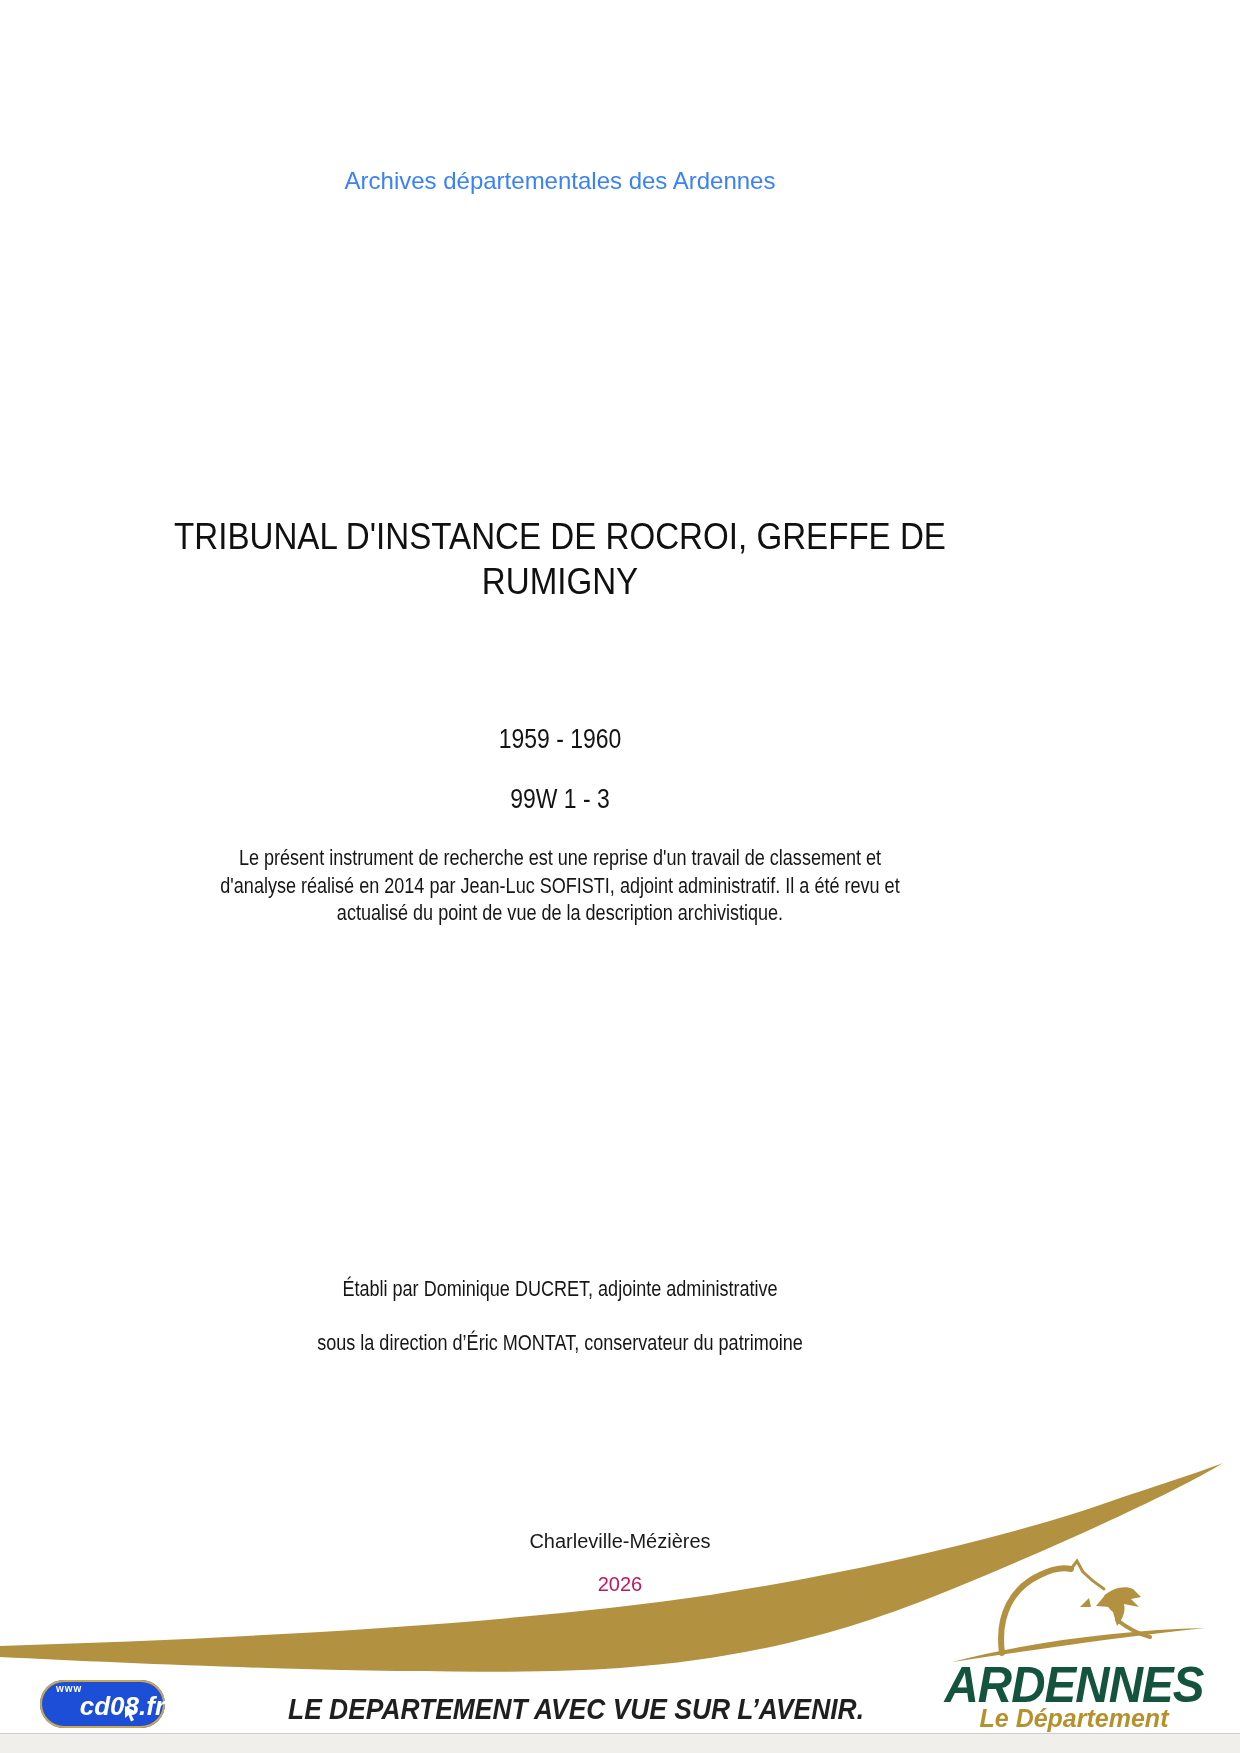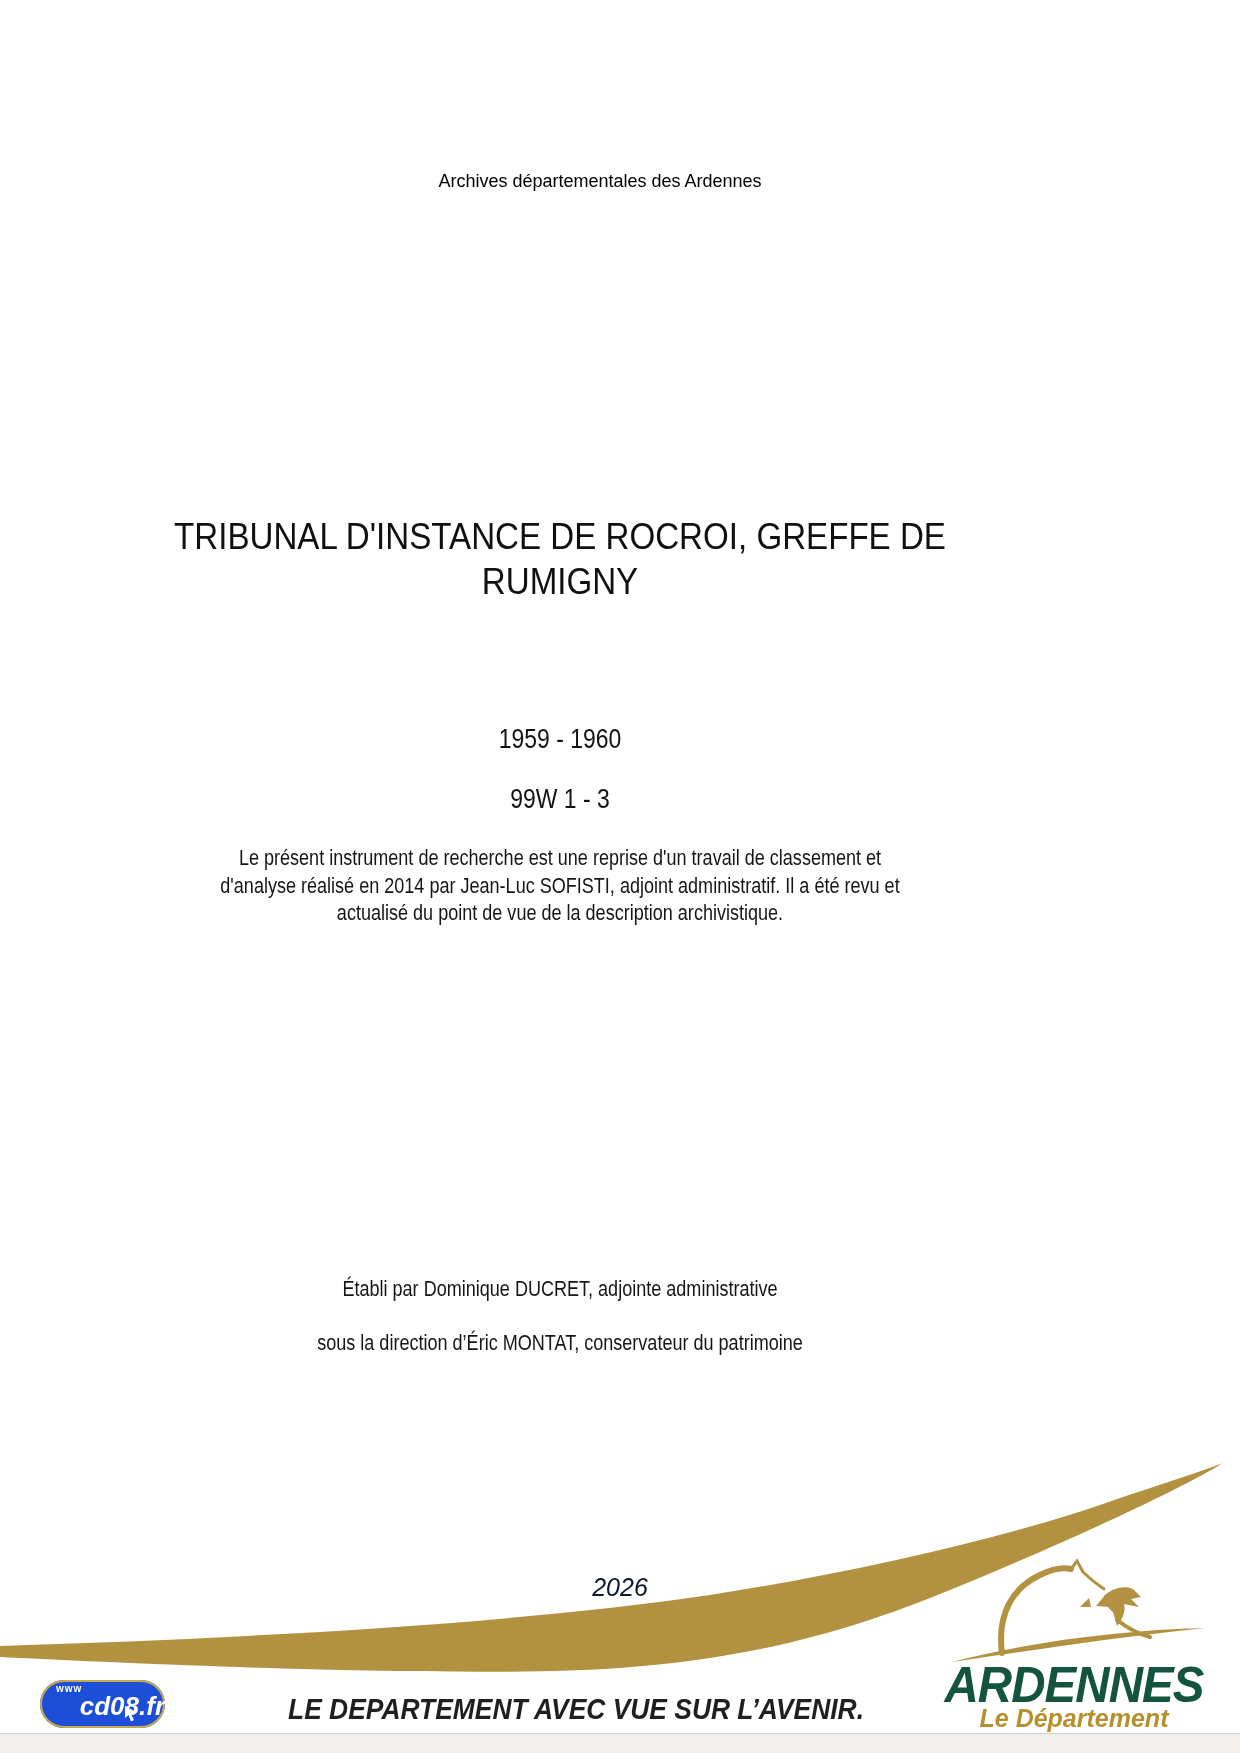--- a/index.html
+++ b/index.html
@@ -13,29 +13,29 @@
     color:#111;
   }
   .abs{position:absolute;}
   .centered-col{left:0;width:1120px;text-align:center;}
   .full-col{left:0;width:1240px;text-align:center;}
   .condensed82{transform:scaleX(0.82);transform-origin:50% 50%;}
   .condensed85{transform:scaleX(0.85);transform-origin:50% 50%;}
   .condensed92{transform:scaleX(0.92);transform-origin:50% 50%;}
   .prewrap{white-space:pre-line;}
 
-  .publisher{top:168px;font-size:18px;line-height:26px;color:#000000;margin-left:40px;}
+  .publisher{top:168px;font-size:24px;line-height:26px;color:#3b82f6;}
   .doc-title{top:514px;font-size:36px;line-height:45px;font-weight:400;color:#101010;margin:0;}
   .date-range{top:724px;font-size:27px;color:#131313;}
   .reference{top:784px;font-size:27px;color:#131313;}
   .note{top:844px;font-size:22px;line-height:27.5px;color:#161616;margin:0;}
   .author1{top:1276px;font-size:22px;color:#161616;}
   .author2{top:1330px;font-size:22px;color:#161616;}
   .place{top:1530px;font-size:20px;color:#1a1a1a;}
-  .year{top:1573px;font-size:25px;color:#0f172a;font-style:italic;}
+  .year{top:1573px;font-size:20px;color:#be185d;}
 
   .deco-svg{left:0;top:0;width:1240px;height:1753px;pointer-events:none;}
 
   .cd08{
     left:40px;top:1680px;width:125px;height:48px;
     background:#1d4ed8;border-radius:26px;
     box-shadow:0 0 0 2px #c7a752 inset;
   }
   .cd08 .www{
     position:absolute;left:16px;top:3px;
@@ -84,20 +84,21 @@
   <div class="abs centered-col reference condensed85">99W 1 - 3</div>
 
   <p class="abs centered-col note prewrap condensed82">Le présent instrument de recherche est une reprise d'un travail de classement et
 d'analyse réalisé en 2014 par Jean-Luc SOFISTI, adjoint administratif. Il a été revu et
 actualisé du point de vue de la description archivistique.</p>
 
   <div class="abs centered-col author1 condensed82">Établi par Dominique DUCRET, adjointe administrative</div>
 
   <div class="abs centered-col author2 condensed82">sous la direction d’Éric MONTAT, conservateur du patrimoine</div>
 
+  <div class="abs full-col place">Charleville-Mézières</div>
 
   <div class="abs full-col year">2026</div>
 
   <svg class="abs deco-svg" viewBox="0 0 1240 1753" aria-hidden="true">
 
     <path fill="#b29240" d="M 0 1646
          C 260 1638, 520 1623, 710 1595
          C 850 1573, 990 1542, 1100 1505
          C 1155 1486, 1200 1472, 1223 1463
          C 1180 1490, 1060 1545, 950 1590

